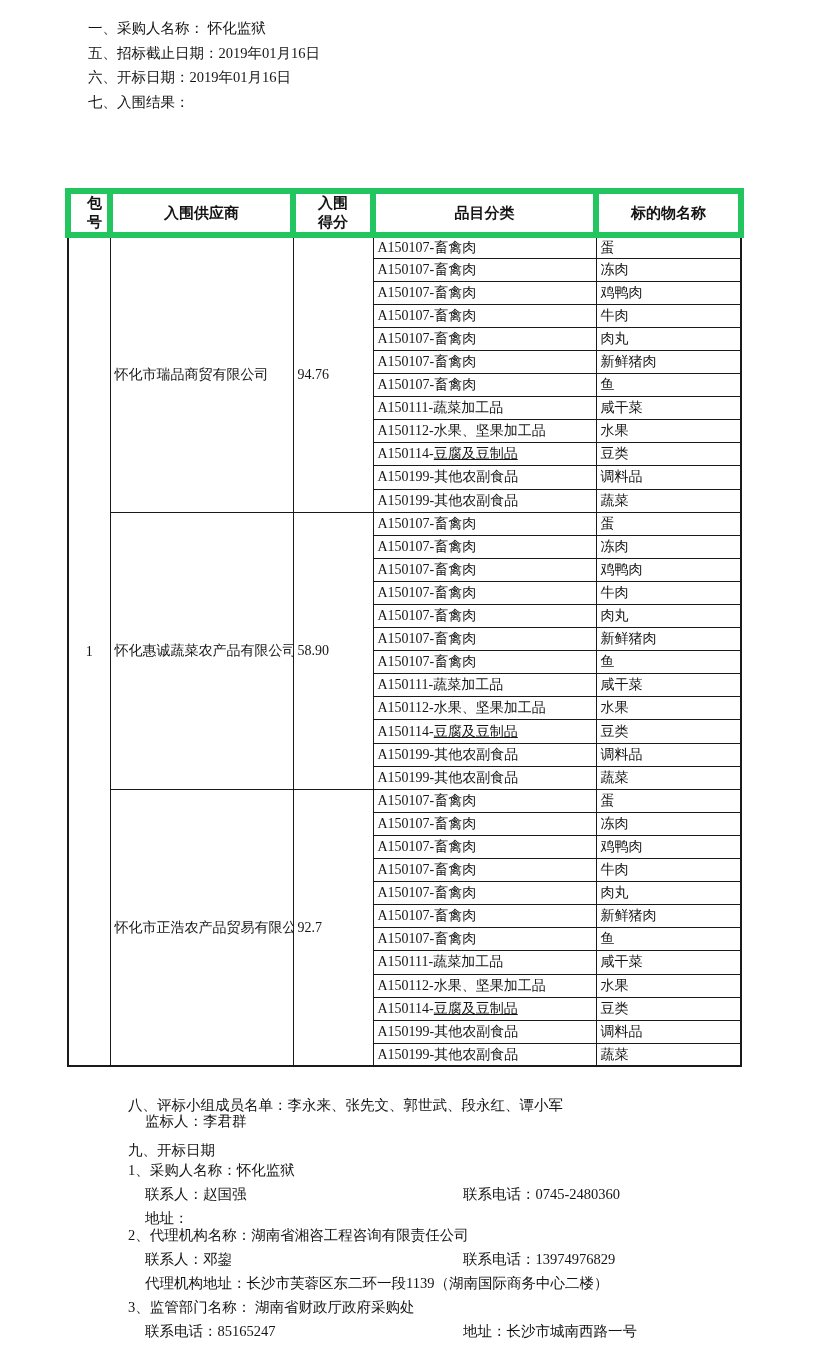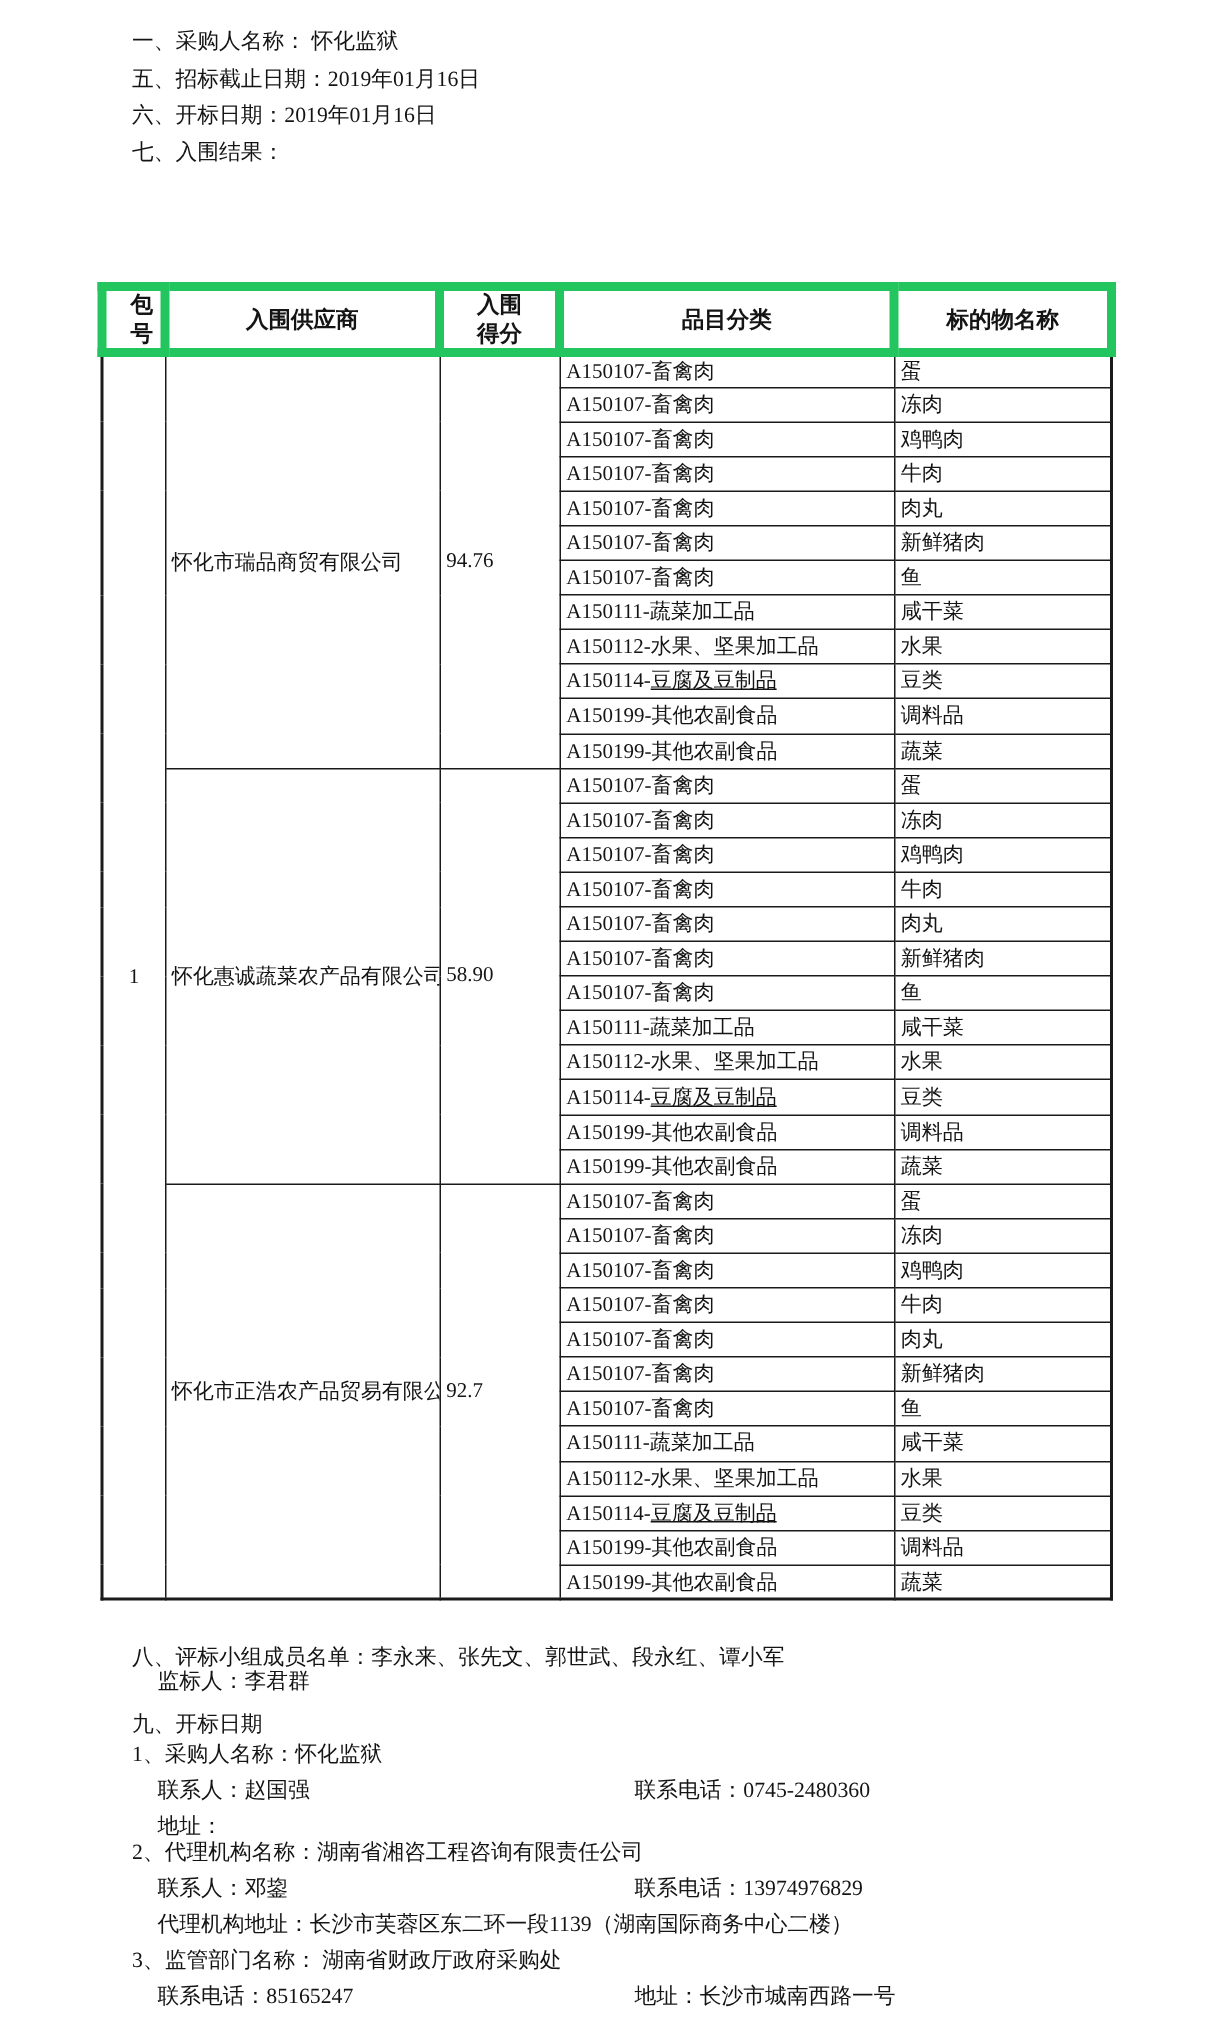--- a/index.html
+++ b/index.html
@@ -37,21 +37,21 @@
   td.c-pkg   { text-align: center; }
   td.c-sup   { }
   td.c-score { }
   td.c-cat   { }
   td.c-target{ }
   .u { text-decoration: underline; }
   
   .footer { position: absolute; left: 88px; top: 1096px; width: 700px; }
   .fline {
     position: absolute; white-space: pre;
-    height: 16px; line-height: 16px; font-size: 14.5px;
+    height: 16px; line-height: 16px; font-size: 14.5px; margin-left: 40px;
   }
 </style>
 </head>
 <body>
 
 <div class="intro">
   <div class="intro-line">一、采购人名称： 怀化监狱</div>
   <div class="intro-line">五、招标截止日期：2019年01月16日</div>
   <div class="intro-line">六、开标日期：2019年01月16日</div>
   <div class="intro-line">七、入围结果：</div>

